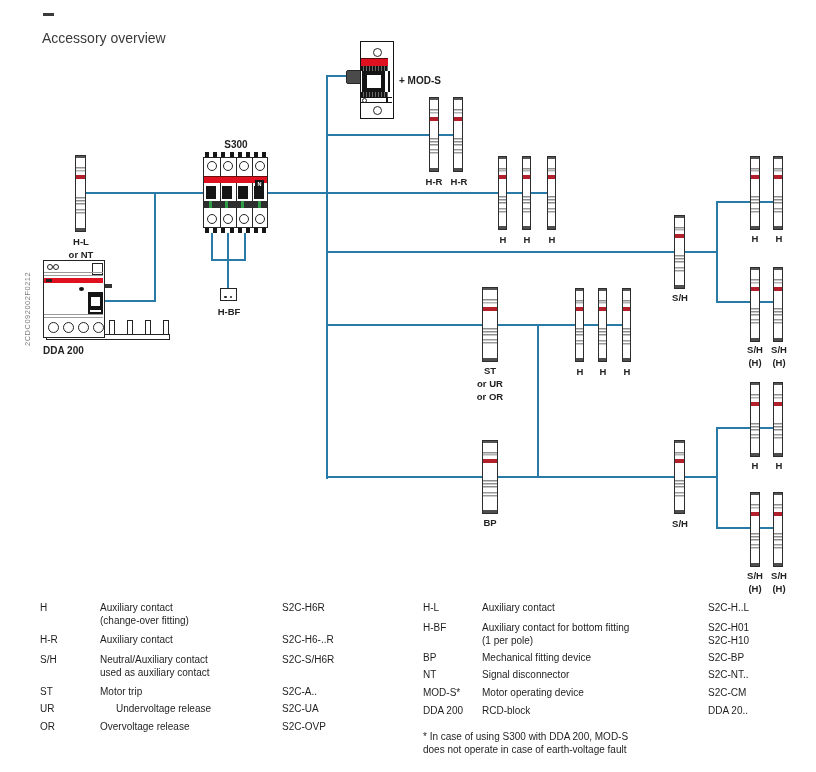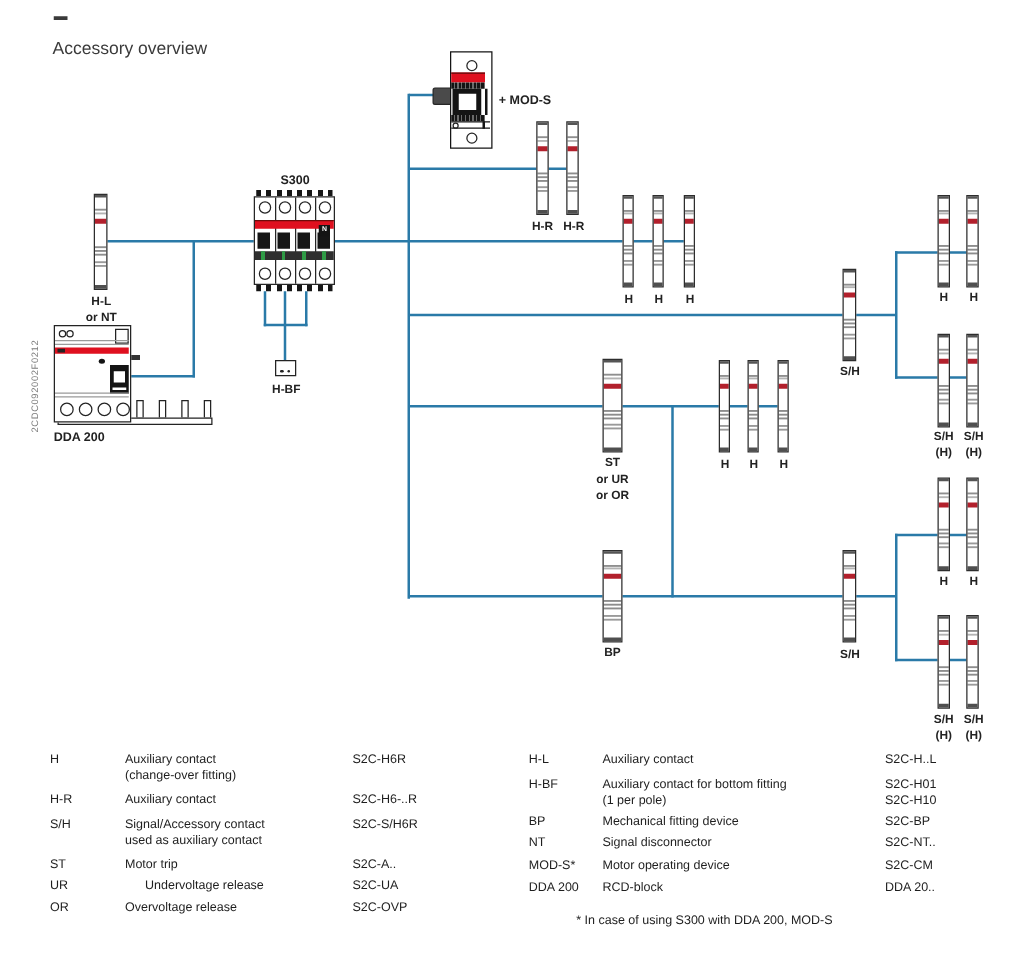--- a/index.html
+++ b/index.html
@@ -91,21 +91,21 @@
       border:1px solid #232323;background:#fff;z-index:1;}
 
   
   .hbf{position:absolute;left:220px;top:288px;width:17px;height:13px;box-sizing:border-box;
       border:1.5px solid #232323;background:#fff;z-index:2;}
   .hbf i{position:absolute;bottom:2px;width:2.5px;height:2.5px;background:#232323;border-radius:50%;}
 
   
   .lg-row{position:absolute;left:0;width:816px;font-size:10px;color:#1e1e1e;font-weight:500;}
   .lg-row span,.lg-row div.cell{position:absolute;top:0;line-height:13px;white-space:nowrap;}
-  .foot{position:absolute;font-size:10px;color:#1e1e1e;font-weight:500;line-height:13px;margin-left:38px;}
+  .foot{position:absolute;font-size:10px;color:#1e1e1e;font-weight:500;line-height:13px;}
 </style>
 </head>
 <body>
 
 <div id="page">
 
   <div class="title-dash"></div>
   <div class="page-title">Accessory overview</div>
   <div class="side-code">2CDC092002F0212</div>
 
@@ -284,21 +284,21 @@
   <div class="lg-row" style="top:633px">
     <span style="left:40px">H-R</span>
     <div class="cell" style="left:100px">
         <div>Auxiliary contact</div>
       </div>
     <span style="left:282px">S2C-H6-..R</span>
   </div>
   <div class="lg-row" style="top:653px">
     <span style="left:40px">S/H</span>
     <div class="cell" style="left:100px">
-        <div>Signal/Accessory contact</div>
+        <div>Neutral/Auxiliary contact</div>
         <div>used as auxiliary contact</div>
       </div>
     <span style="left:282px">S2C-S/H6R</span>
   </div>
   <div class="lg-row" style="top:685px">
     <span style="left:40px">ST</span>
     <div class="cell" style="left:100px">
         <div>Motor trip</div>
       </div>
     <span style="left:282px">S2C-A..</span>
@@ -370,15 +370,16 @@
     <div class="cell" style="left:482px">
         <div>RCD-block</div>
       </div>
     <div class="cell" style="left:708px">
         <div>DDA 20..</div>
       </div>
   </div>
 
   <div class="foot" style="left:423px;top:730px;">
     <div>* In case of using S300 with DDA 200, MOD-S</div>
+    <div>does not operate in case of earth-voltage fault</div>
   </div>
 
 </div>
 
 </body></html>

